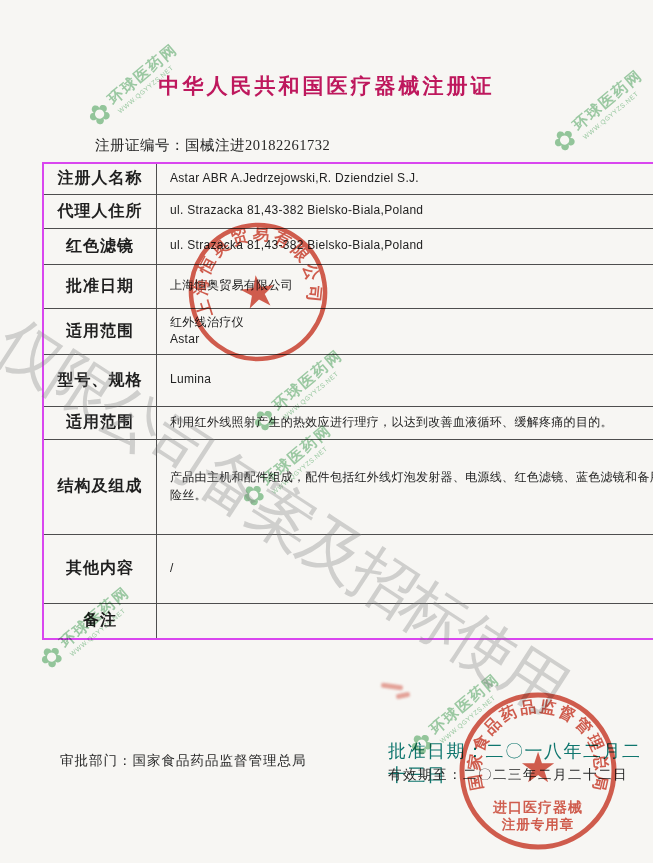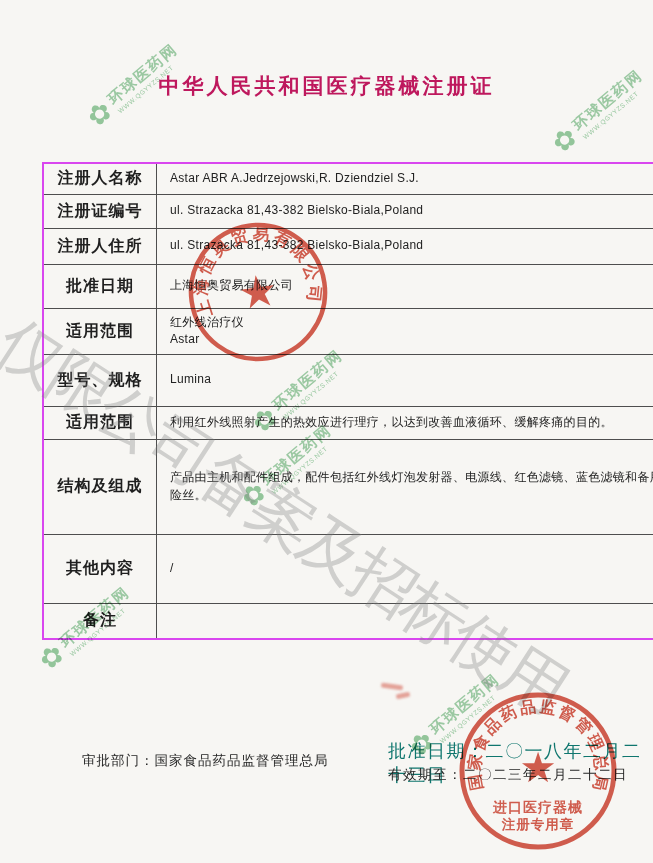--- a/index.html
+++ b/index.html
@@ -51,21 +51,21 @@
   tr:nth-child(4){height:44px}
   tr:nth-child(5){height:46px}
   tr:nth-child(6){height:52px}
   tr:nth-child(7){height:33px}
   tr:nth-child(8){height:95px}
   tr:nth-child(9){height:69px}
   tr:nth-child(10){height:36px}
   tr:nth-child(11){height:35px}
   tr:nth-child(12){height:61px}
   
-  .dept{position:absolute;left:60px;top:752px;font-size:13.5px;letter-spacing:1px;color:#262626;margin-left:22px;}
+  .dept{position:absolute;left:60px;top:752px;font-size:13.5px;letter-spacing:1px;color:#262626;}
   .adate{position:absolute;left:388px;top:739px;font-size:18px;letter-spacing:1.5px;color:#0f766e;}
   .vdate{position:absolute;left:388px;top:766px;font-size:13.5px;letter-spacing:1.5px;color:#262626;}
   
   .gray-wm{
     position:absolute;left:28px;top:300px;
     transform:rotate(33deg);transform-origin:0 0;
     font-size:64px;letter-spacing:-4px;white-space:nowrap;
     color:rgba(125,125,125,0.32);
     font-family:"Liberation Serif", serif;
     pointer-events:none;z-index:5;
@@ -83,33 +83,36 @@
   
   .stamp{position:absolute;mix-blend-mode:multiply;opacity:0.82;z-index:8;pointer-events:none;}
   .smudge{position:absolute;background:rgba(205,60,42,0.45);border-radius:2px;filter:blur(1px);z-index:7;pointer-events:none;}
 </style>
 </head>
 <body>
 
 <div class="page">
 
   <div class="cert-title">中华人民共和国医疗器械注册证</div>
+  <div class="reg-line">
+    <span>注册证编号：</span><span>国械注进20182261732</span>
+  </div>
 
   <table class="cert">
     <tbody>
       <tr>
           <td class="lbl">注册人名称</td>
           <td class="val">Astar ABR A.Jedrzejowski,R. Dziendziel S.J.</td>
         </tr>
       <tr>
-          <td class="lbl">注册证编号</td>
+          <td class="lbl">代理人住所</td>
           <td class="val">ul. Strazacka 81,43-382 Bielsko-Biala,Poland</td>
         </tr>
       <tr>
-          <td class="lbl">注册人住所</td>
+          <td class="lbl">红色滤镜</td>
           <td class="val">ul. Strazacka 81,43-382 Bielsko-Biala,Poland</td>
         </tr>
       <tr>
           <td class="lbl">批准日期</td>
           <td class="val">上海恒奥贸易有限公司</td>
         </tr>
       <tr>
           <td class="lbl">适用范围</td>
           <td class="val">红外线治疗仪
 Astar</td>

